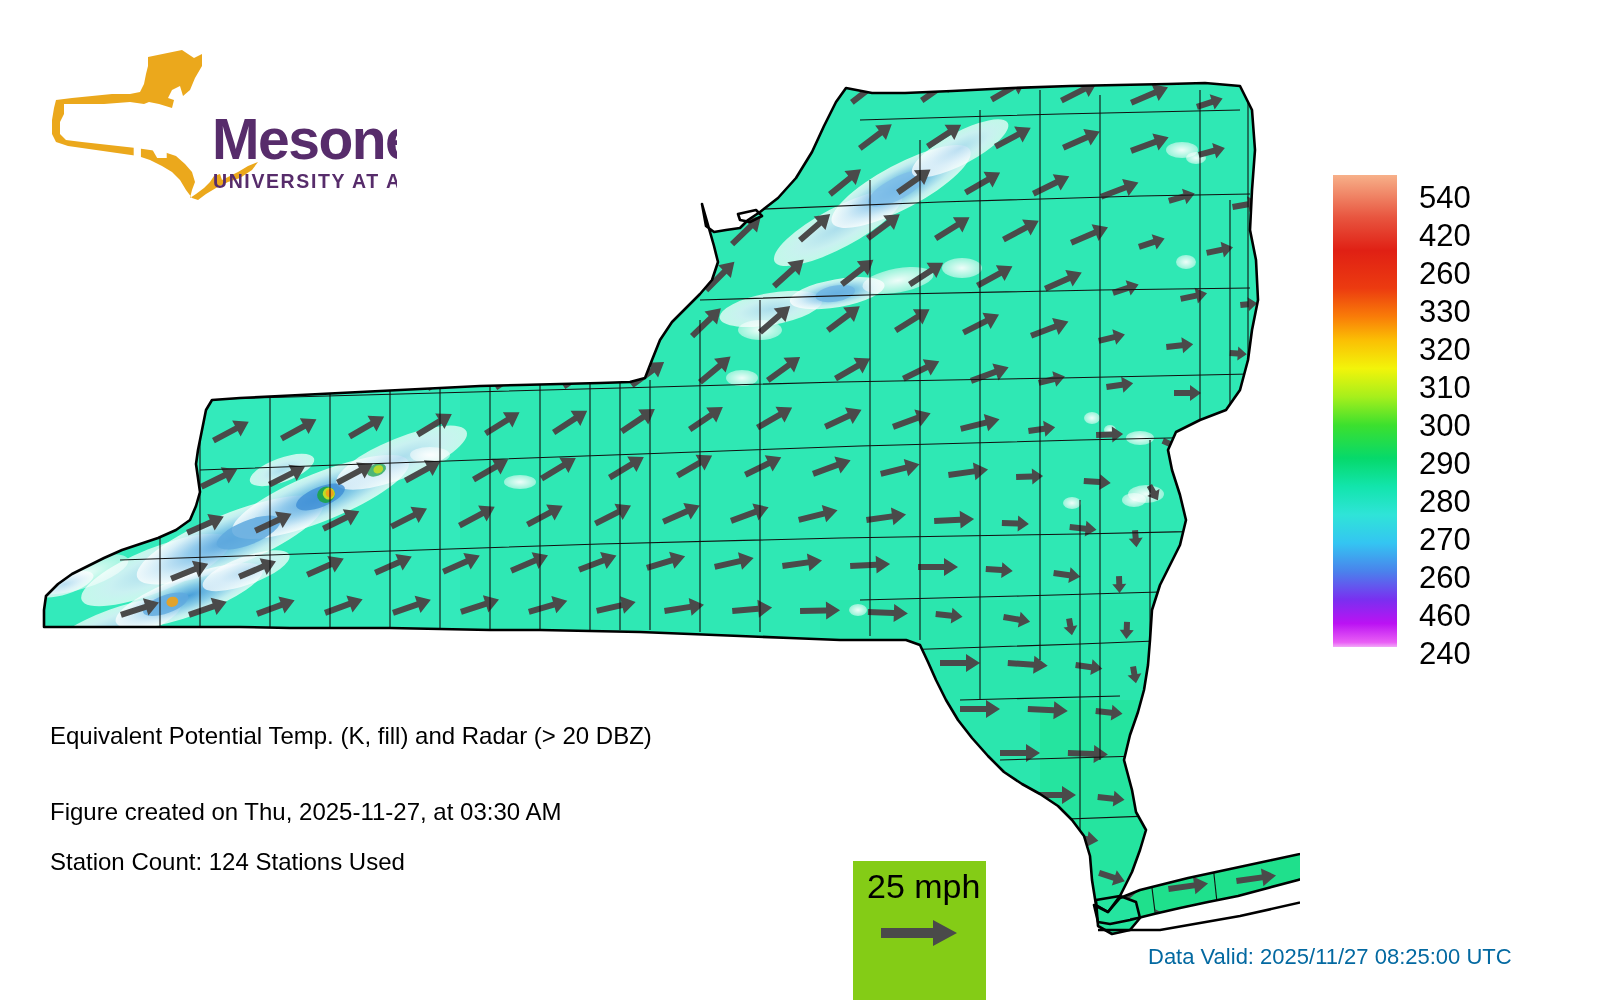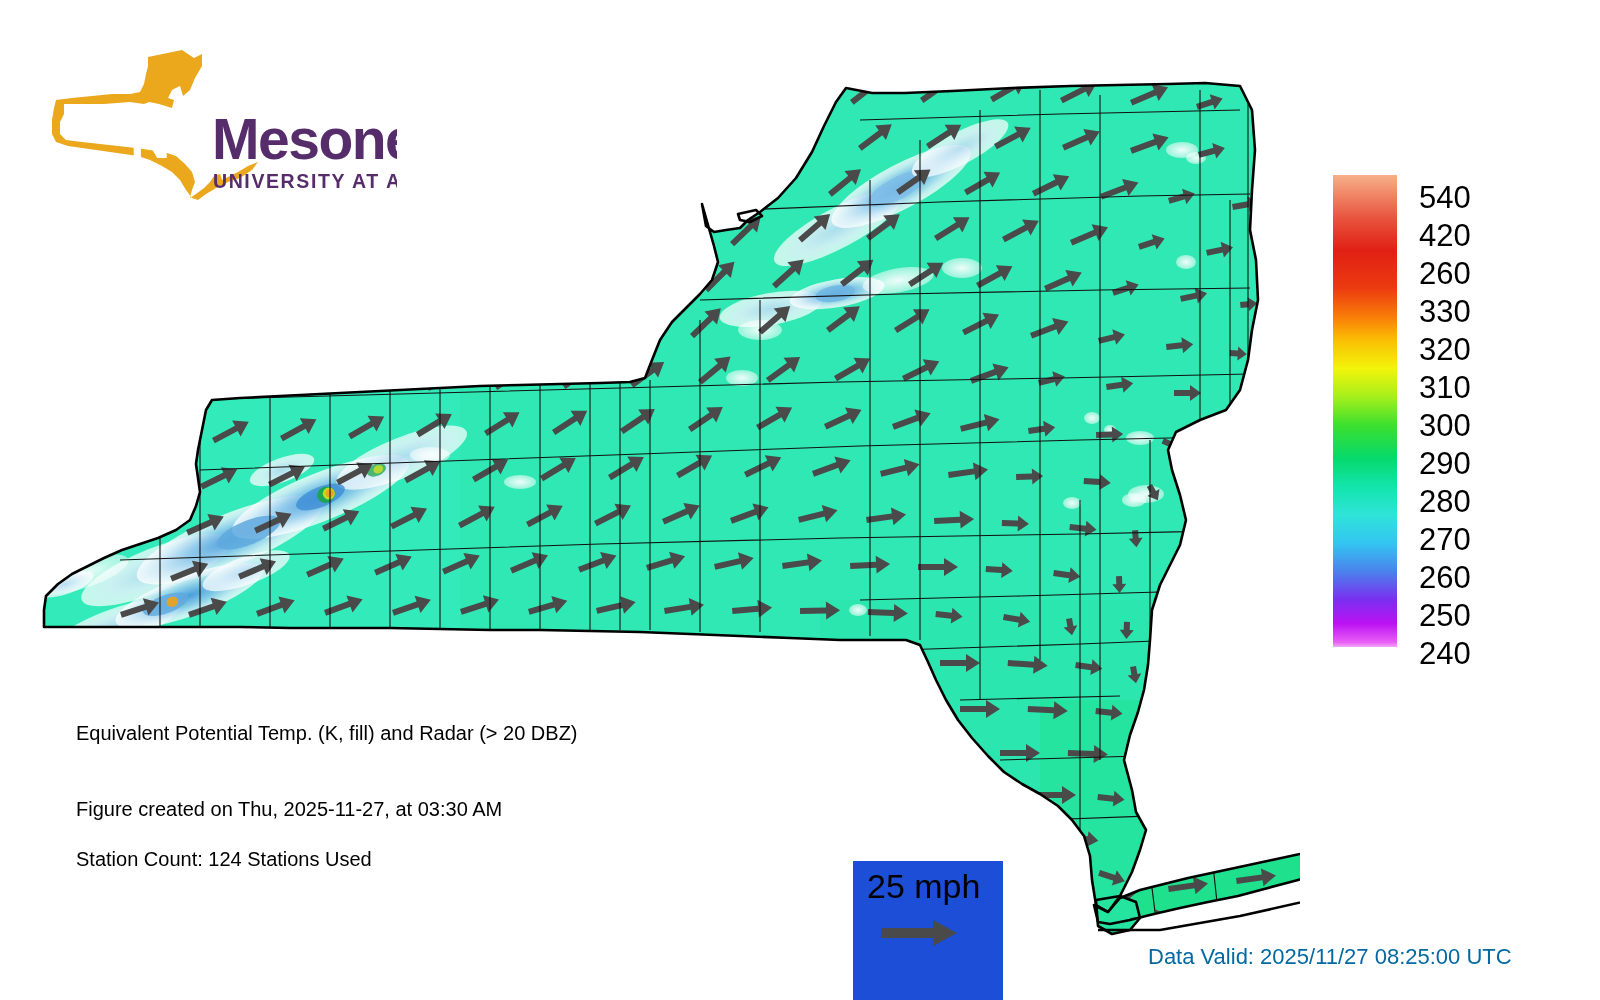--- a/index.html
+++ b/index.html
@@ -40,28 +40,28 @@
         #4a82ec 84%,
         #7a2ff0 90%,
         #bb12f3 95%,
         #e95ef5 99%,
         #f2a8f8 100%);
   }
   .cb-label{position:absolute;left:86px;font-size:31px;line-height:31px;
             color:#000;white-space:nowrap;}
 
   
-  .caption{position:absolute;left:50px;font-size:20px;color:#000;white-space:nowrap;margin-left:26px;}
+  .caption{position:absolute;left:50px;font-size:24px;color:#000;white-space:nowrap;}
   #cap0{top:722px;}
   #cap1{top:798px;}
   #cap2{top:848px;text-align:center;}
 
   
-  #wind-legend{position:absolute;left:853px;top:861px;width:150px;height:139px;
-               background:#1d4ed8;}
+  #wind-legend{position:absolute;left:853px;top:861px;width:133px;height:139px;
+               background:#84cc16;}
   #wind-legend-label{position:absolute;left:14px;top:6px;font-size:34px;color:#000;}
   #wind-legend-arrow{position:absolute;left:28px;top:58px;}
 
   
   #data-valid{position:absolute;left:1148px;top:944px;font-size:22px;color:#0369a1;
               white-space:nowrap;}
 </style>
 </head>
 <body>
 
@@ -849,21 +849,21 @@
   <div class="cb-label" style="top:45px">420</div>
   <div class="cb-label" style="top:83px">260</div>
   <div class="cb-label" style="top:121px">330</div>
   <div class="cb-label" style="top:159px">320</div>
   <div class="cb-label" style="top:197px">310</div>
   <div class="cb-label" style="top:235px">300</div>
   <div class="cb-label" style="top:273px">290</div>
   <div class="cb-label" style="top:311px">280</div>
   <div class="cb-label" style="top:349px">270</div>
   <div class="cb-label" style="top:387px">260</div>
-  <div class="cb-label" style="top:425px">250</div>
+  <div class="cb-label" style="top:425px">460</div>
   <div class="cb-label" style="top:463px">240</div>
 </div>
 
 <div class="caption" id="cap0">Equivalent Potential Temp. (K, fill) and Radar (&gt; 20 DBZ)</div>
 <div class="caption" id="cap1">Figure created on Thu, 2025-11-27, at 03:30 AM</div>
 <div class="caption" id="cap2">Station Count: 124 Stations Used</div>
 
 <div id="wind-legend">
   <div id="wind-legend-label">25 mph</div>
   <svg id="wind-legend-arrow" width="80" height="30" viewBox="0 0 80 30">

